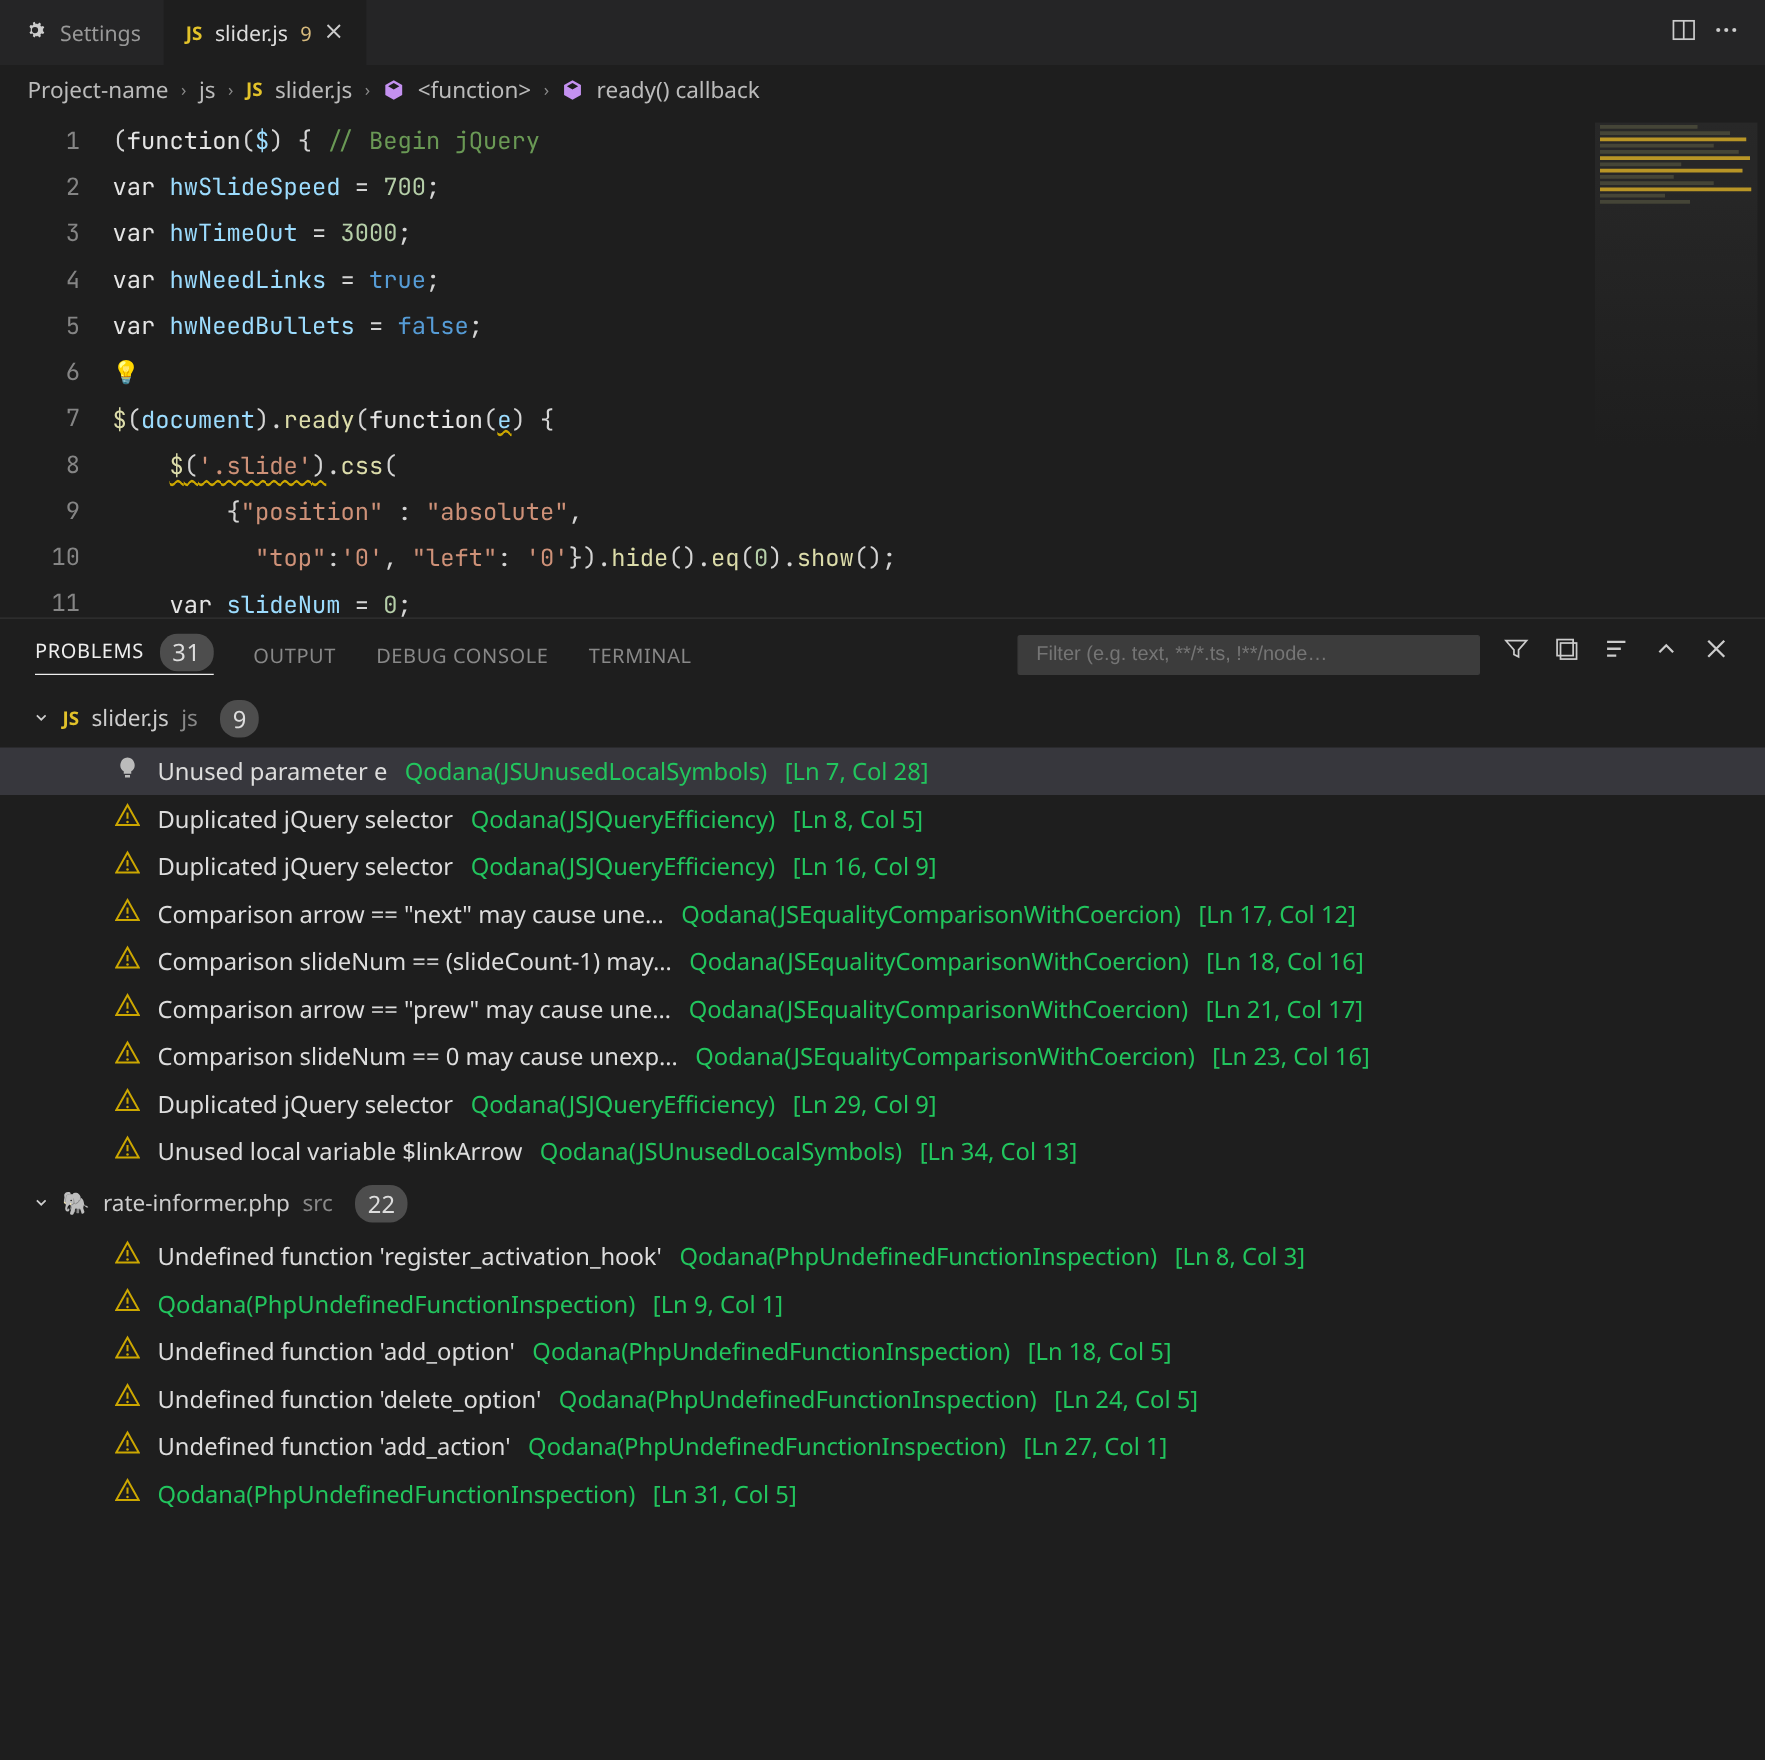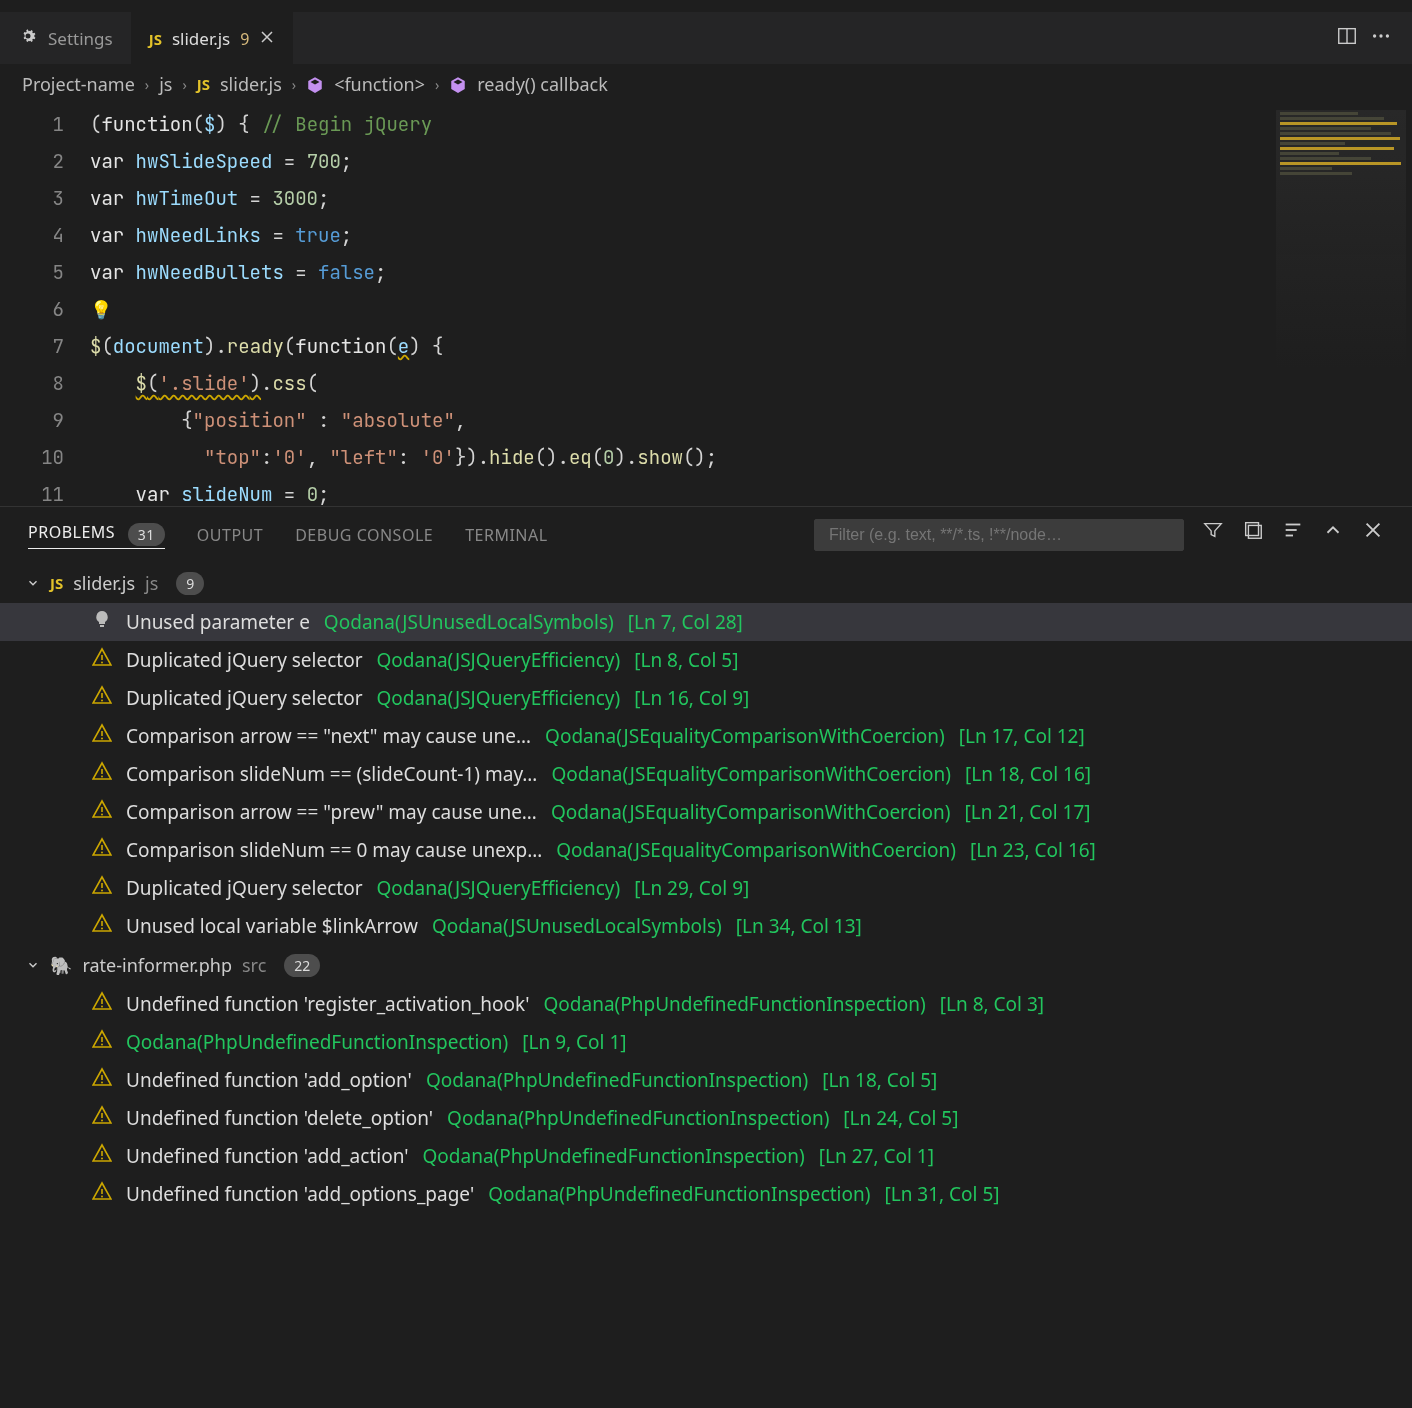--- a/index.html
+++ b/index.html
@@ -1,20 +1,20 @@
 <!DOCTYPE html>
 <html><head>
 <meta charset="utf-8">
 <style>
 * { margin:0; padding:0; box-sizing:border-box; }
 body { background:#1e1e1e; color:#ccc; font-family:"Segoe UI",system-ui,sans-serif; font-size:17px; width:1412px; height:1408px; overflow:hidden; }
 .root { display:flex; flex-direction:column; height:100%; }
 
 
-.tabbar { display:flex; align-items:center; background:#252526; height:52px;margin-top:12px; }
+.tabbar { display:flex; align-items:center; background:#252526; height:52px; }
 .tab { display:flex; align-items:center; gap:10px; padding:0 18px; height:100%; cursor:pointer; color:#999; }
 .tab.settings svg { fill:#ccc; width:20px; height:20px; }
 .tab.active { background:#1e1e1e; color:#ddd; border-top:1px solid #3794ff00; }
 .tab .dirty { color:#d7ba7d; font-size:16px; }
 .tab .close svg { width:16px; height:16px; fill:#ccc; }
 .js-icon { color:#e2c22a; font-weight:bold; font-size:15px; }
 .tabbar-right { margin-left:auto; display:flex; gap:12px; padding-right:20px; }
 .tabbar-right svg { width:22px; height:22px; fill:#ccc; }
 
 
@@ -40,21 +40,21 @@
 .warn-e { text-decoration: underline wavy #cca700; }
 .bulb { color:#ffcc00; font-size:18px; position:relative; }
 .minimap { position:absolute; right:6px; top:4px; width:130px; height:260px; background:linear-gradient(#2a2a2a,#1e1e1e); opacity:.9; }
 .minimap div { height:3px; margin:2px 4px; }
 
 
 .panel { flex:1; background:#1e1e1e; border-top:1px solid #333; overflow:hidden; display:flex; flex-direction:column;}
 .panel-tabs { display:flex; align-items:center; gap:32px; padding:12px 28px; font-size:16px; }
 .ptab { color:#888; cursor:pointer; letter-spacing:.5px; }
 .ptab.active { color:#eee; border-bottom:1px solid #eee; padding-bottom:2px; }
-.badge { display:inline-block; min-width:28px; padding:2px 10px; border-radius:14px; background:#4d4d4d; color:#ddd; font-size:14px; text-align:center; margin-left:8px; vertical-align:middle;}
+.badge { display:inline-block; min-width:28px; padding:2px 10px; border-radius:14px; background:#4d4d4d; color:#ddd; font-size:19px; text-align:center; margin-left:8px; vertical-align:middle;}
 .panel-right { margin-left:auto; display:flex; gap:18px; align-items:flex-start;}
 .filter { background:#3c3c3c; border:1px solid #3c3c3c; color:#888; padding:6px 14px; width:370px; font-size:16px; border-radius:2px;}
 .panel-right svg { width:22px; height:22px; fill:#ccc; }
 
 .problems { flex:1; overflow-y:auto; }
 .file-row { display:flex; align-items:center; gap:10px; padding:8px 26px; font-size:18px; }
 .file-row .arrow svg { width:14px; height:14px; fill:#ccc; }
 .file-row .meta { color:#888; }
 .php-icon { color:#b084eb; }
 .prob-row { display:flex; align-items:center; gap:14px; padding:6px 26px 6px 92px; font-size:19px; color:#ddd; }
@@ -337,20 +337,19 @@
           <span class="msg">Undefined function 'add_action'</span>
           <span class="source">Qodana(PhpUndefinedFunctionInspection)</span>
           <span class="loc">[Ln 27, Col 1]</span>
         </div>
         <div class="prob-row">
           <span class="icon-warn"><svg viewBox="0 0 20 20">
               <path d="M10 2l9 16H1L10 2z" fill="none" stroke="#cca700" stroke-width="1.6"></path>
               <line x1="10" y1="8" x2="10" y2="13" stroke="#cca700" stroke-width="1.6"></line>
               <circle cx="10" cy="15.5" r="1" fill="#cca700"></circle>
             </svg></span>
-          <span class="msg">Undefined function 'add_options_page'</span>
           <span class="source">Qodana(PhpUndefinedFunctionInspection)</span>
           <span class="loc">[Ln 31, Col 5]</span>
         </div>
       </div>
   </div>
 
 </div>
 
 </body></html>

